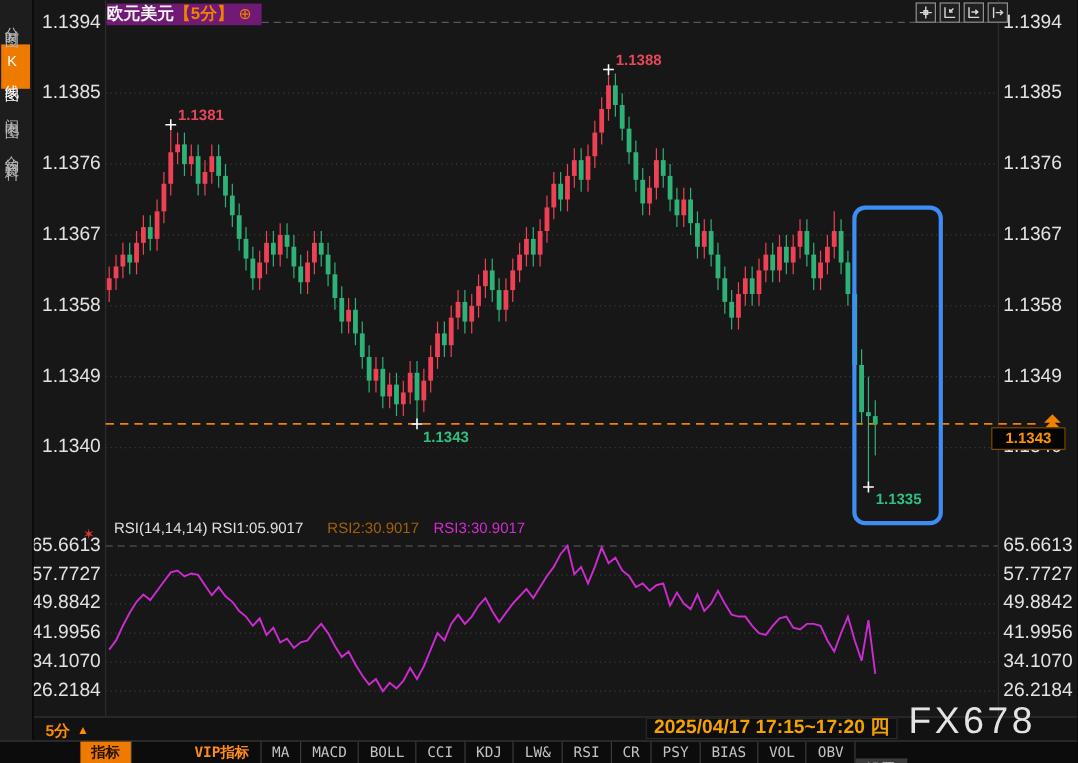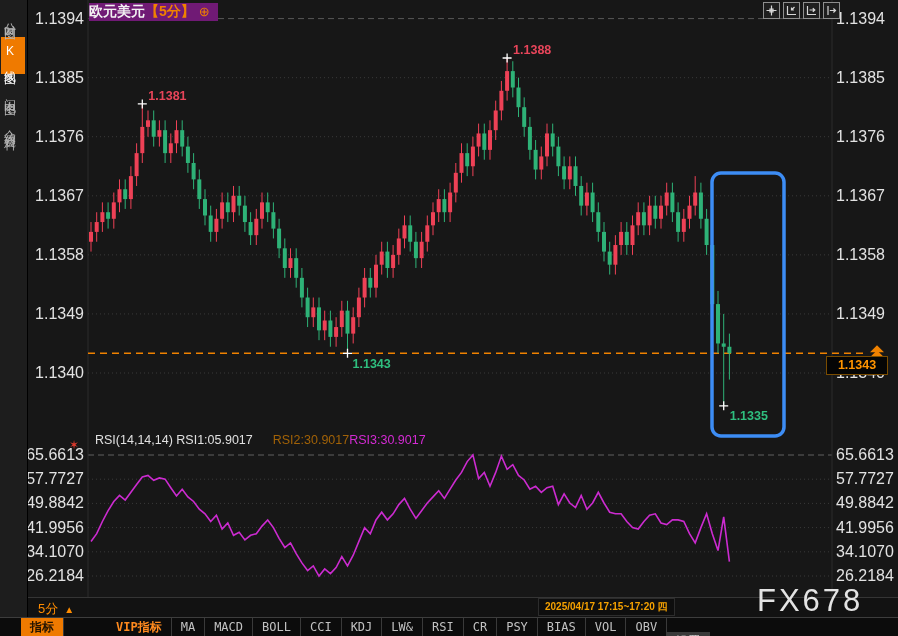--- a/index.html
+++ b/index.html
@@ -22,38 +22,38 @@
   .tbtn{width:15px;height:15px;border:1px solid #8f8f8f;background:#1f1f1f;display:flex;align-items:center;justify-content:center;cursor:pointer;}
   .tbtn svg{stroke:#d6d6d6;fill:none;stroke-width:1.2;}
   
   .axis-label{position:absolute;font-size:16px;color:#e2e2e2;z-index:3;line-height:16px;}
   .left-lab{left:26px;width:58px;text-align:right;}
   .right-lab{left:836px;width:60px;text-align:left;}
   
   #rsi-header{position:absolute;left:95px;top:433px;font-size:12.5px;z-index:4;white-space:nowrap;}
   #rsi-header .h1{color:#e0e0e0;}
   #rsi-header .h2{color:#a16207;margin-left:20px;}
-  #rsi-header .h3{color:#d42ad4;}
+  #rsi-header .h3{color:#d42ad4;margin-left:12px;}
   #rsi-marker{position:absolute;left:69px;top:438px;color:#e23b2e;font-size:12px;z-index:4;}
   
   #price-tag{position:absolute;left:826px;top:356px;width:60px;height:17px;line-height:17px;
              background:#050505;border:1px solid #7a4c00;color:#ff9400;font-size:12.5px;font-weight:bold;
              text-align:center;z-index:5;}
   
   #footrow{position:absolute;left:0;top:597px;right:0;height:20px;background:#121212;border-top:1px solid #353535;z-index:2;}
   #period-row{position:absolute;left:38px;top:600px;z-index:4;display:flex;align-items:center;gap:6px;cursor:pointer;}
-  #period-row .p{color:#ff8c00;font-weight:normal;font-size:13px;}
+  #period-row .p{color:#ff8c00;font-weight:bold;font-size:13px;}
   #period-row .a{color:#ff8c00;font-size:10px;}
   #datetime{position:absolute;left:538px;top:598px;height:14px;line-height:14px;padding:1px 6px;
-            background:#0e0e0e;border:1px solid #2c2c2c;color:#f5a100;font-size:10px;font-weight:bold;z-index:4;white-space:nowrap;}
+            background:#0e0e0e;border:1px solid #2c2c2c;color:#f5a100;font-size:16px;font-weight:bold;z-index:4;white-space:nowrap;}
   #watermark{position:absolute;left:757px;top:583px;font-size:31px;color:#e3e3e3;letter-spacing:3px;z-index:5;}
   #tabbar{position:absolute;left:0;top:617px;right:0;height:19px;background:#0c0c0c;border-top:1px solid #3d3d3d;
           display:flex;padding-left:21px;font-family:"DejaVu Sans Mono",monospace;font-size:12px;z-index:6;}
   .ftab{padding:0 9px;line-height:18px;color:#c2c2c2;border-right:1px solid #3a3a3a;cursor:pointer;white-space:nowrap;}
-  .ftab.selected{background:#ef7a00;color:#241400;font-weight:bold;}
+  .ftab.selected{background:#ef7a00;color:#241400;font-weight:bold;margin-left:46px;}
   .ftab.bright{color:#d946ef;margin-top:22px;}
   .ftab.accent{color:#ff8a1e;font-weight:bold;}
   .ftab.settings{background:#3a3a3a;color:#f0f0f0;margin-top:14px;}
 </style>
 </head>
 <body>
 
 <div id="app">
 
   <svg id="chart" width="898" height="636">

